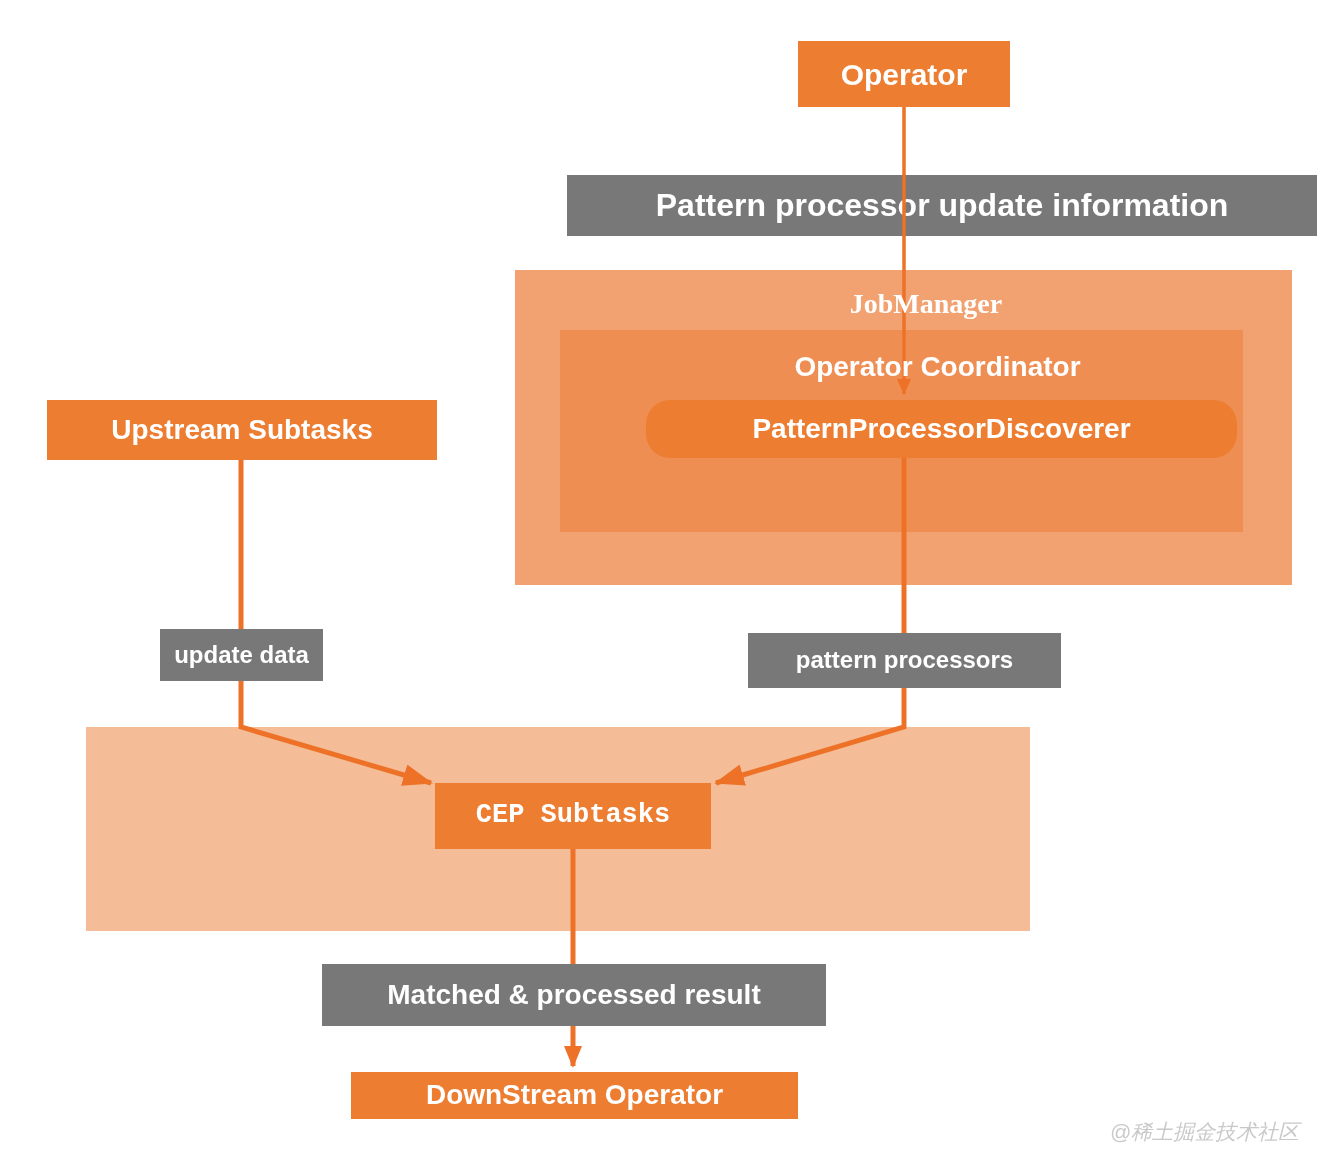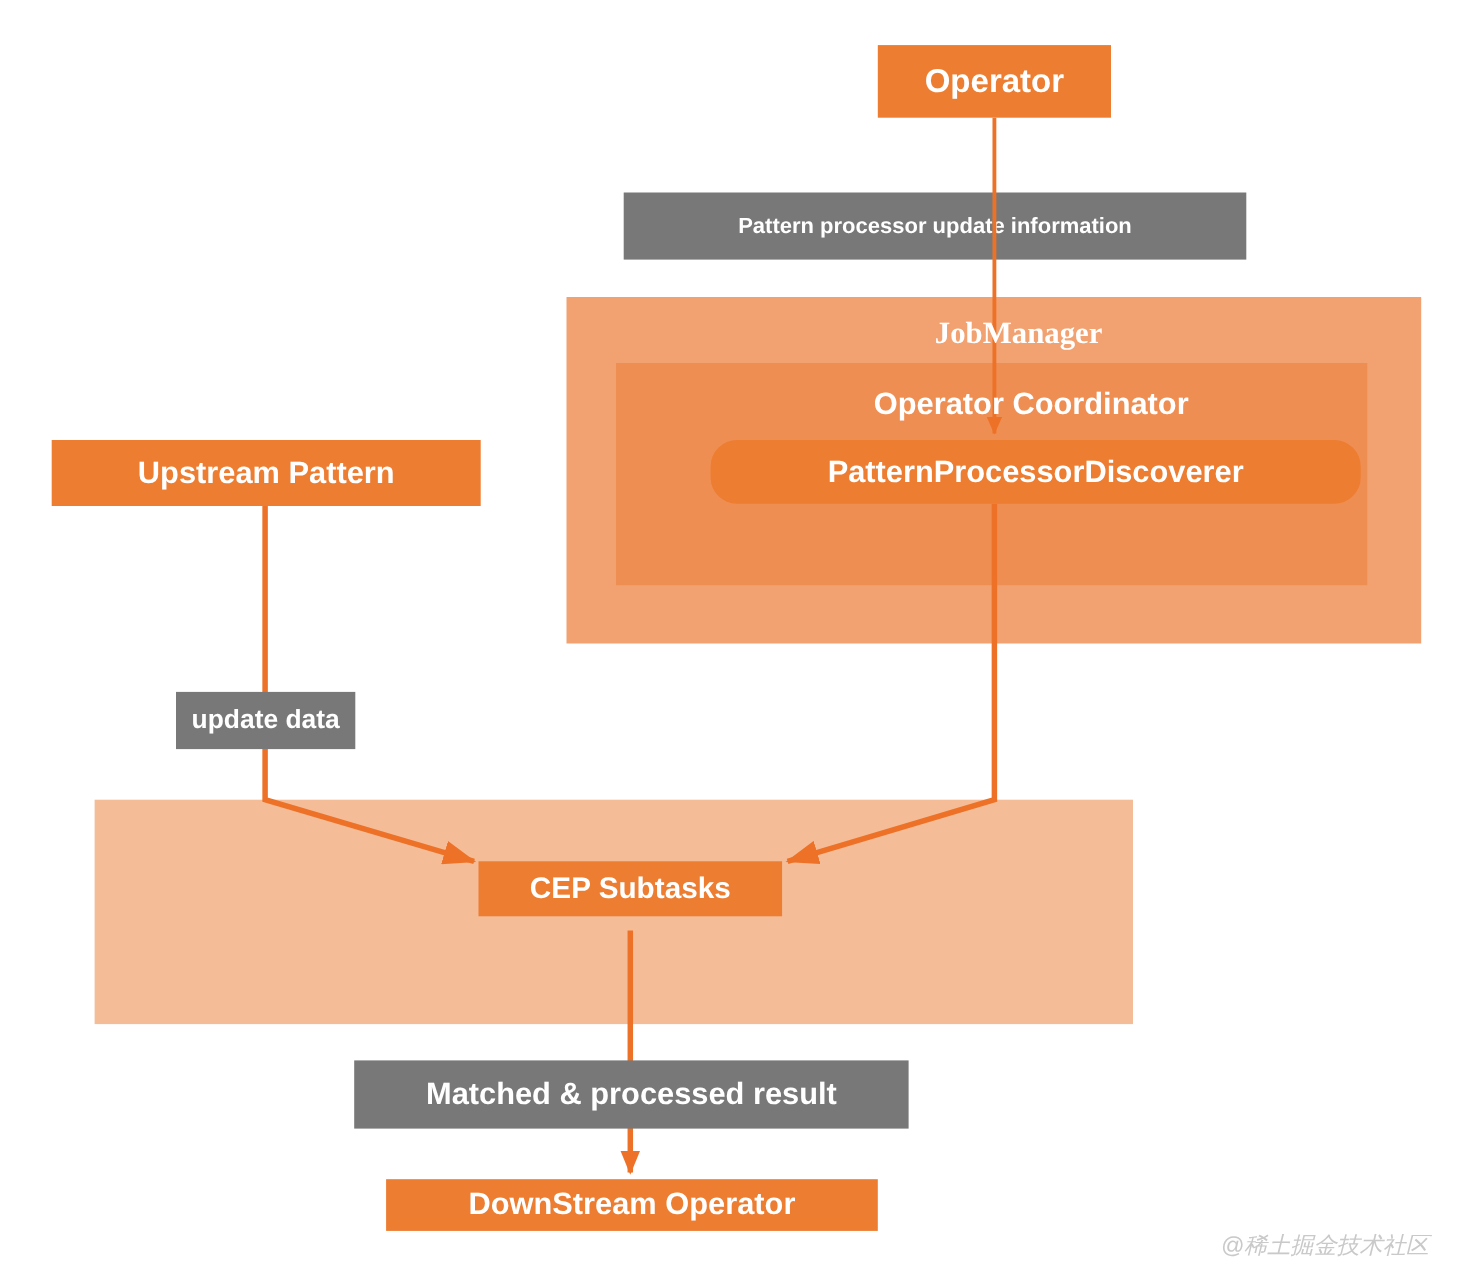--- a/index.html
+++ b/index.html
@@ -45,21 +45,21 @@
 <body>
 
 <div class="canvas">
 
   <div class="abs jm-fill" style="left:515px; top:270px; width:777px; height:315px;"></div>
 
   <div class="abs oc-fill" style="left:560px; top:330px; width:683px; height:202px;"></div>
 
   <div class="abs cep-fill" style="left:86px; top:727px; width:944px; height:204px;"></div>
 
-  <div class="abs gray node" style="left:567px; top:175px; width:566px; height:61px; font-size:20px;">Pattern processor update information</div>
+  <div class="abs gray node" style="left:567px; top:175px; width:750px; height:61px; font-size:32px;">Pattern processor update information</div>
 
   <svg class="connectors" width="1328" height="1168" viewBox="0 0 1328 1168">
     <defs>
       <marker id="ah-small" markerUnits="userSpaceOnUse" markerWidth="16" markerHeight="14" refX="15" refY="7" orient="auto">
         <path d="M0,0 L16,7 L0,14 Z" fill="#ED7227"></path>
       </marker>
       <marker id="ah-med" markerUnits="userSpaceOnUse" markerWidth="22" markerHeight="18" refX="20" refY="9" orient="auto">
         <path d="M0,0 L22,9 L0,18 Z" fill="#ED7227"></path>
       </marker>
       <marker id="ah-large" markerUnits="userSpaceOnUse" markerWidth="30" markerHeight="22" refX="28" refY="11" orient="auto">
@@ -73,26 +73,27 @@
   </svg>
 
   <div class="abs container-title" style="left:515px; top:285px; width:822px; height:37px; font-size:28px;font-family:Liberation Serif, serif;">JobManager</div>
 
   <div class="abs container-title" style="left:560px; top:348px; width:683px; height:37px; font-size:28px;padding-left:36px;">Operator Coordinator</div>
 
   <div class="abs orange node" style="left:798px; top:41px; width:212px; height:66px; font-size:30px;">Operator</div>
 
   <div class="abs orange node" style="left:646px; top:400px; width:591px; height:58px; font-size:28px;border-radius:24px;">PatternProcessorDiscoverer</div>
 
-  <div class="abs orange node" style="left:47px; top:400px; width:390px; height:60px; font-size:28px;">Upstream Pattern</div>
+  <div class="abs orange node" style="left:47px; top:400px; width:390px; height:60px; font-size:28px;">Upstream Subtasks</div>
 
   <div class="abs gray node" style="left:160px; top:629px; width:163px; height:52px; font-size:24px;">update data</div>
 
+  <div class="abs gray node" style="left:748px; top:633px; width:313px; height:55px; font-size:24px;">pattern processors</div>
 
-  <div class="abs orange node" style="left:435px; top:783px; width:276px; height:50px; font-size:27px;">CEP Subtasks</div>
+  <div class="abs orange node" style="left:435px; top:783px; width:276px; height:66px; font-size:27px;font-family:Liberation Mono, monospace;">CEP Subtasks</div>
 
   <div class="abs gray node" style="left:322px; top:964px; width:504px; height:62px; font-size:28px;">Matched &amp; processed result</div>
 
   <div class="abs orange node" style="left:351px; top:1072px; width:447px; height:47px; font-size:28px;">DownStream Operator</div>
 
   <div class="abs watermark" style="right:29px; top:1118px;font-style:italic;">@稀土掘金技术社区</div>
 
 </div>
 
 </body></html>

